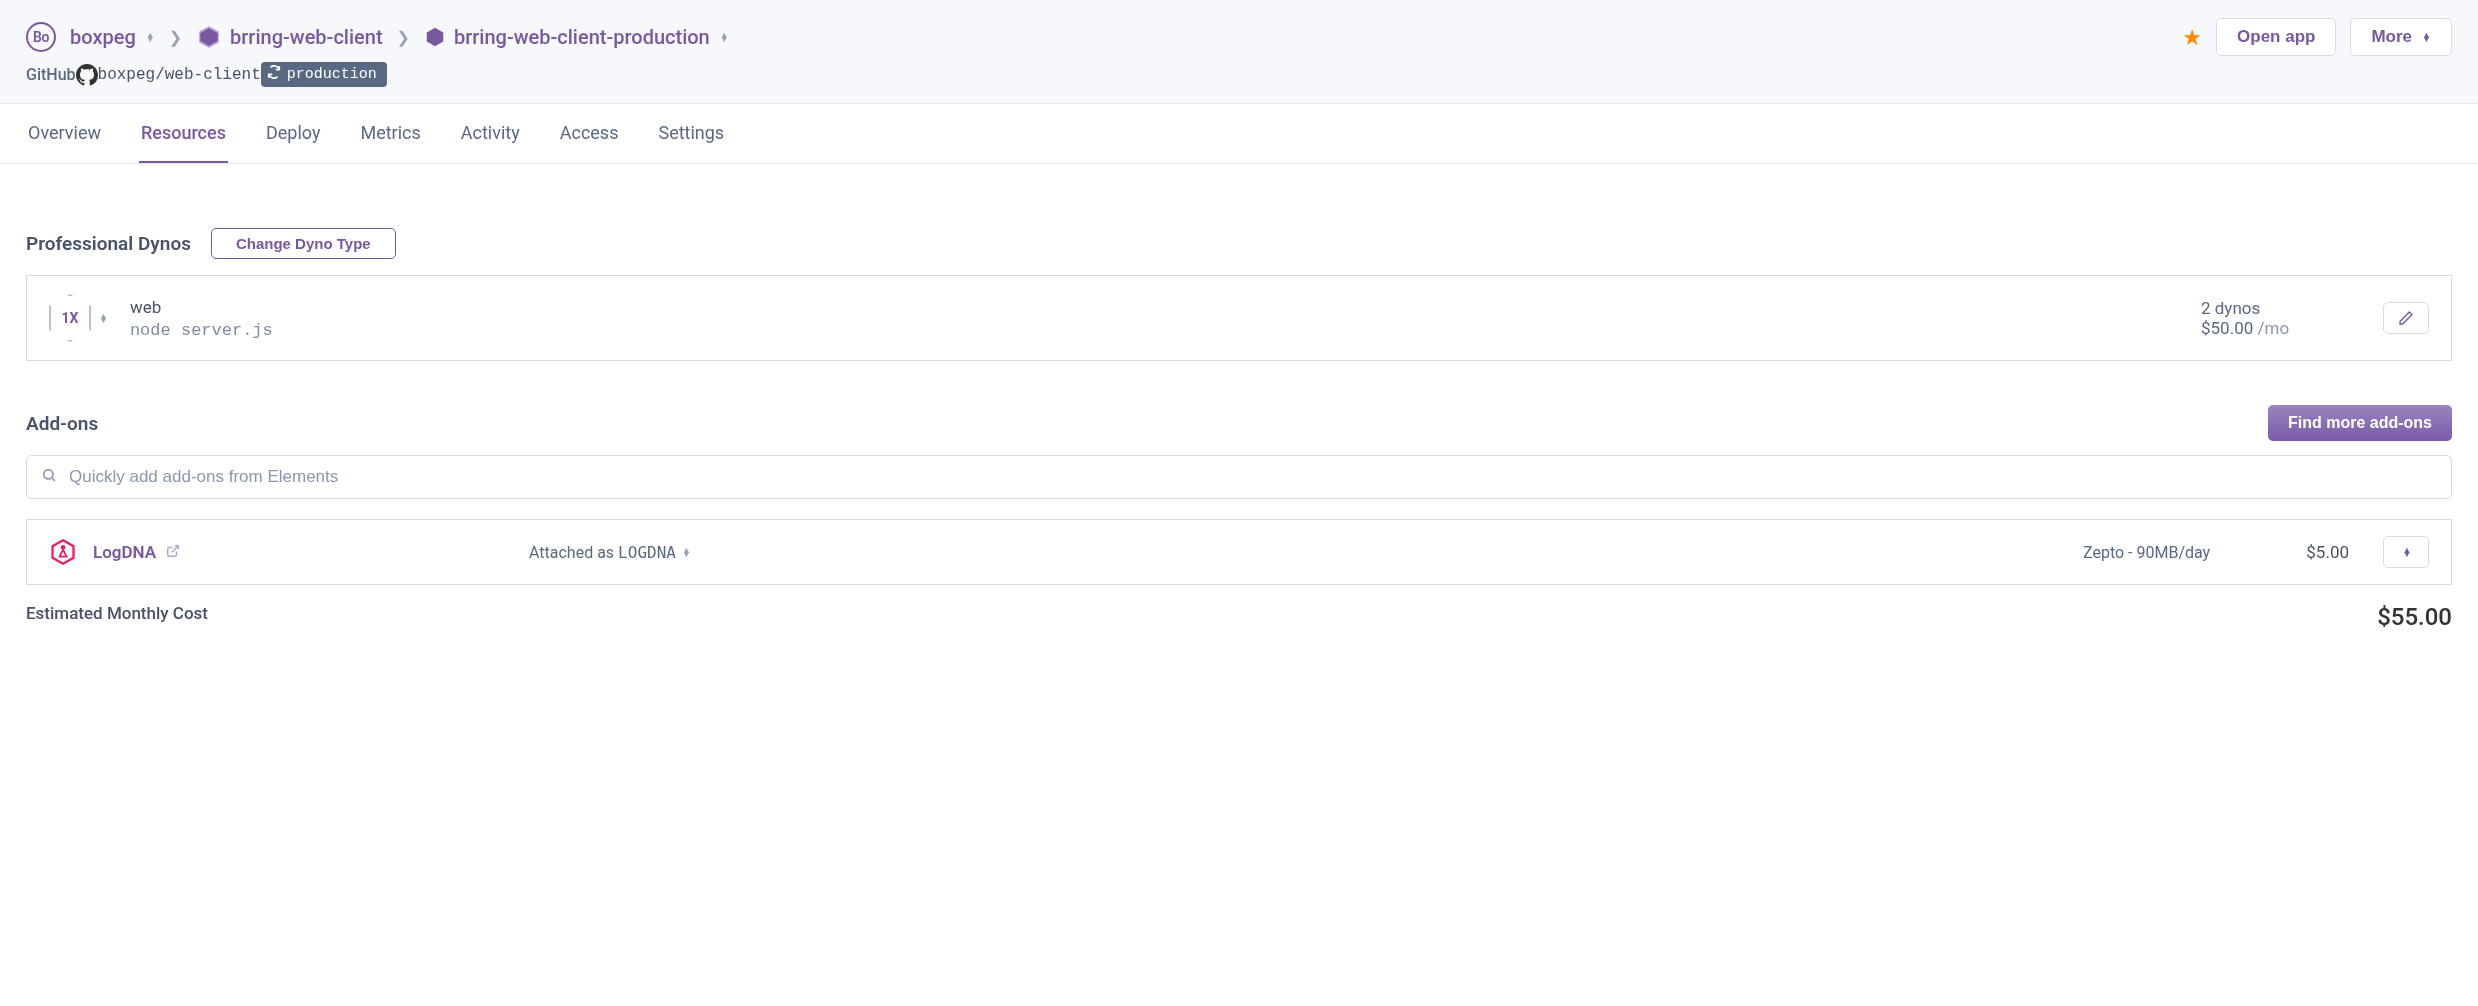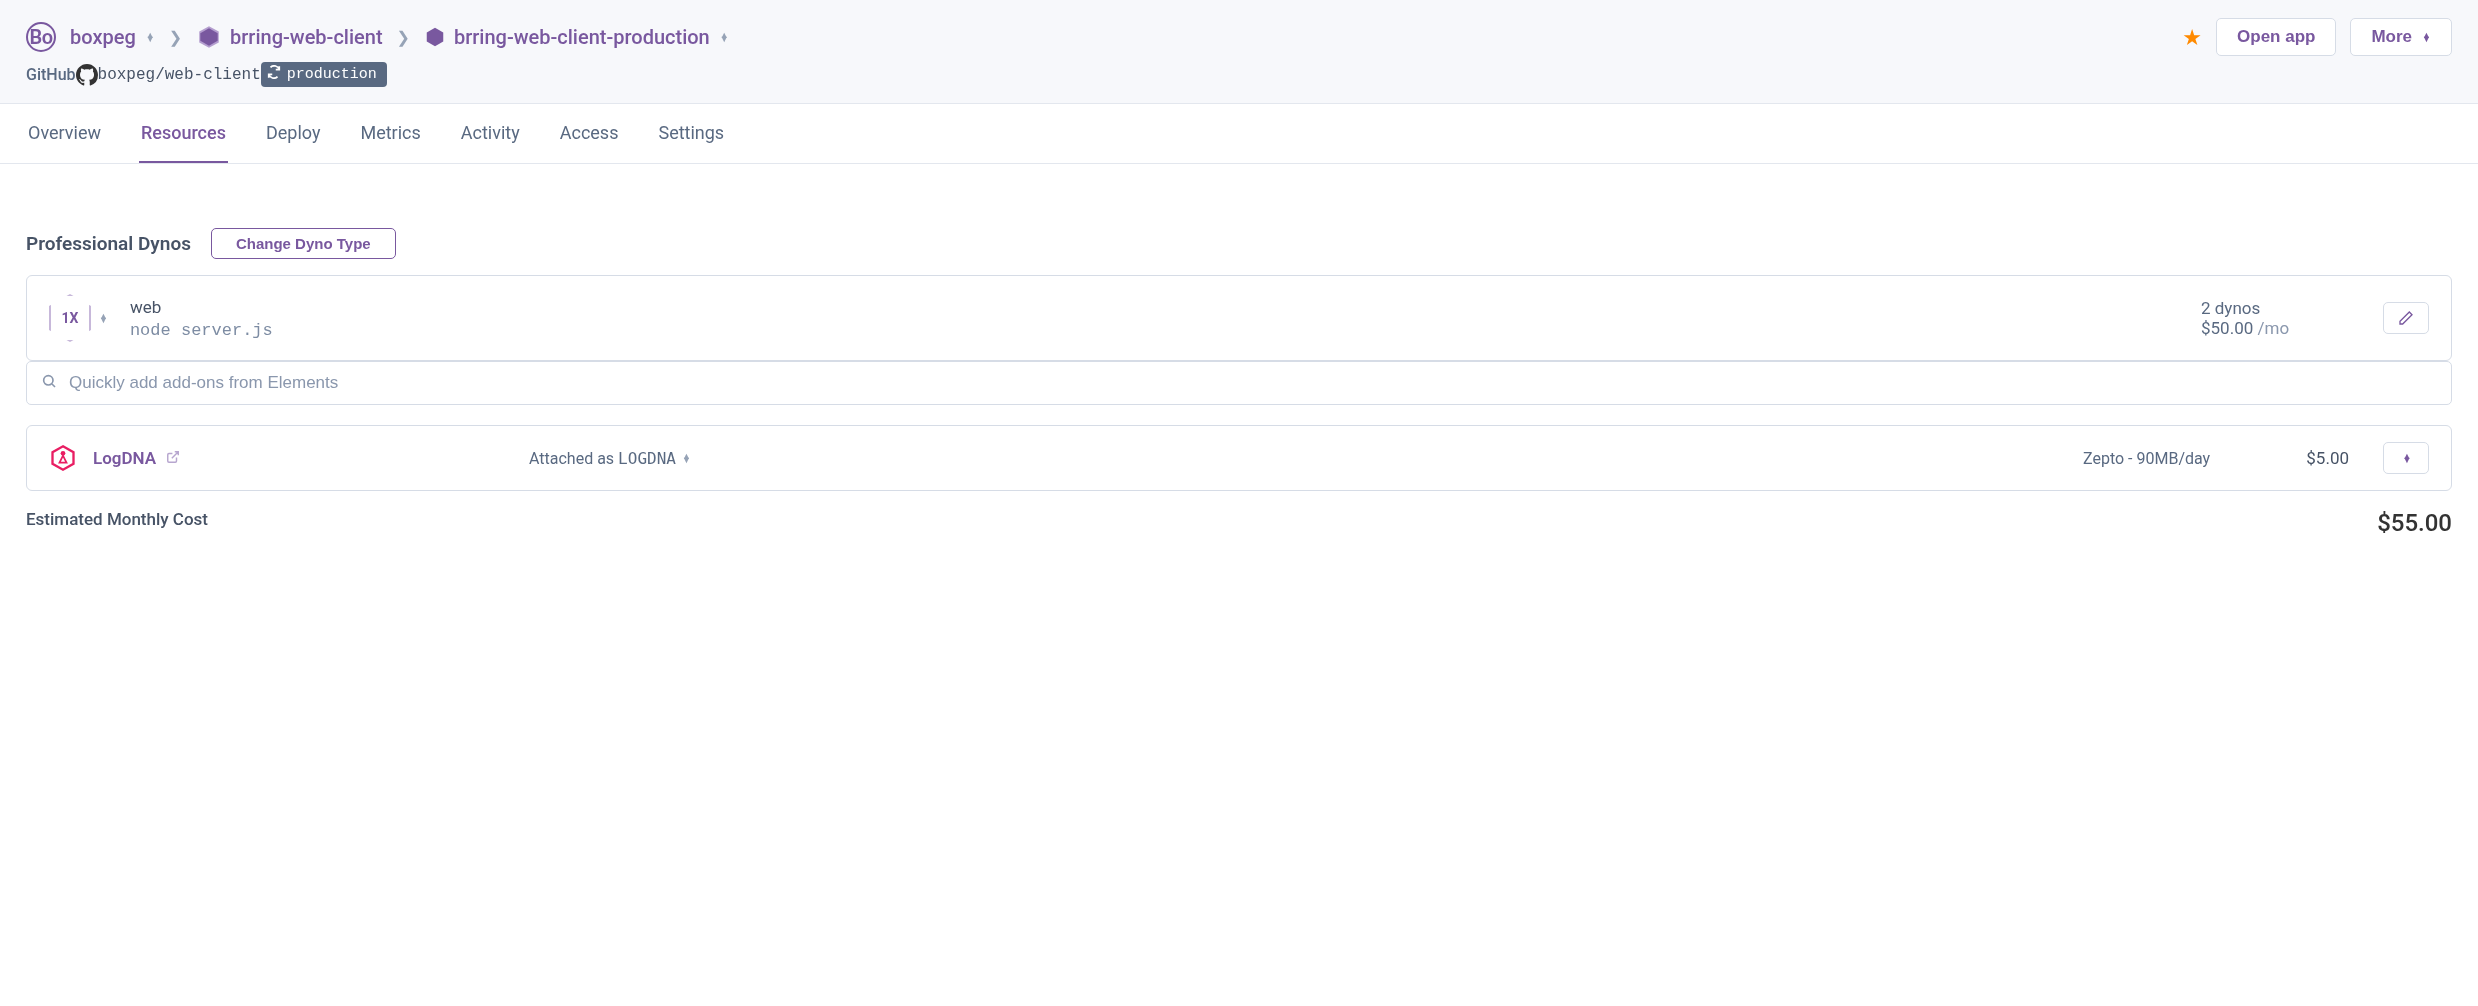--- a/index.html
+++ b/index.html
@@ -41,21 +41,21 @@
     display: flex;
     align-items: center;
     gap: 14px;
     flex-wrap: wrap;
   }
   .avatar-circle {
     width: 30px; height: 30px;
     border-radius: 50%;
     border: 2px solid var(--purple);
     color: var(--purple);
-    font-size: 20px;
+    font-size: 14px;
     font-weight: 600;
     display: inline-flex;
     align-items: center;
     justify-content: center;
     letter-spacing: -0.5px;
   }
   .crumb-link {
     color: var(--purple);
     font-size: 20px;
     font-weight: 500;
@@ -167,21 +167,21 @@
     color: var(--purple);
     font-size: 15px;
     font-weight: 600;
     padding: 6px 24px;
     border-radius: 5px;
     cursor: pointer;
   }
 
   .card {
     border: 1px solid var(--border);
-    border-radius: 6px;
+    border-radius: 0;
     background: #fff;
   }
   .dyno-row {
     display: flex;
     align-items: center;
     padding: 18px 22px;
     gap: 22px;
   }
   .dyno-badge {
     border: 2px solid #c7b8da;
@@ -389,20 +389,24 @@
         </div>
       </div>
       <button class="icon-btn">
         <svg width="16" height="16" viewBox="0 0 24 24" fill="none" stroke="currentColor" stroke-width="2">
             <path d="M17 3l4 4L7 21H3v-4L17 3z"></path>
           </svg>
       </button>
     </div>
   </div>
 
+  <div class="addons-head">
+    <span class="section-title">Add-ons</span>
+    <button class="btn-purple">Find more add-ons</button>
+  </div>
 
   <div class="search-box">
     <span class="search-icon">
       <svg width="16" height="16" viewBox="0 0 24 24" fill="none" stroke="currentColor" stroke-width="2.5">
           <circle cx="11" cy="11" r="7"></circle>
           <line x1="21" y1="21" x2="16.5" y2="16.5"></line>
         </svg>
     </span>
     <input type="text" placeholder="Quickly add add-ons from Elements" style="">
   </div>

